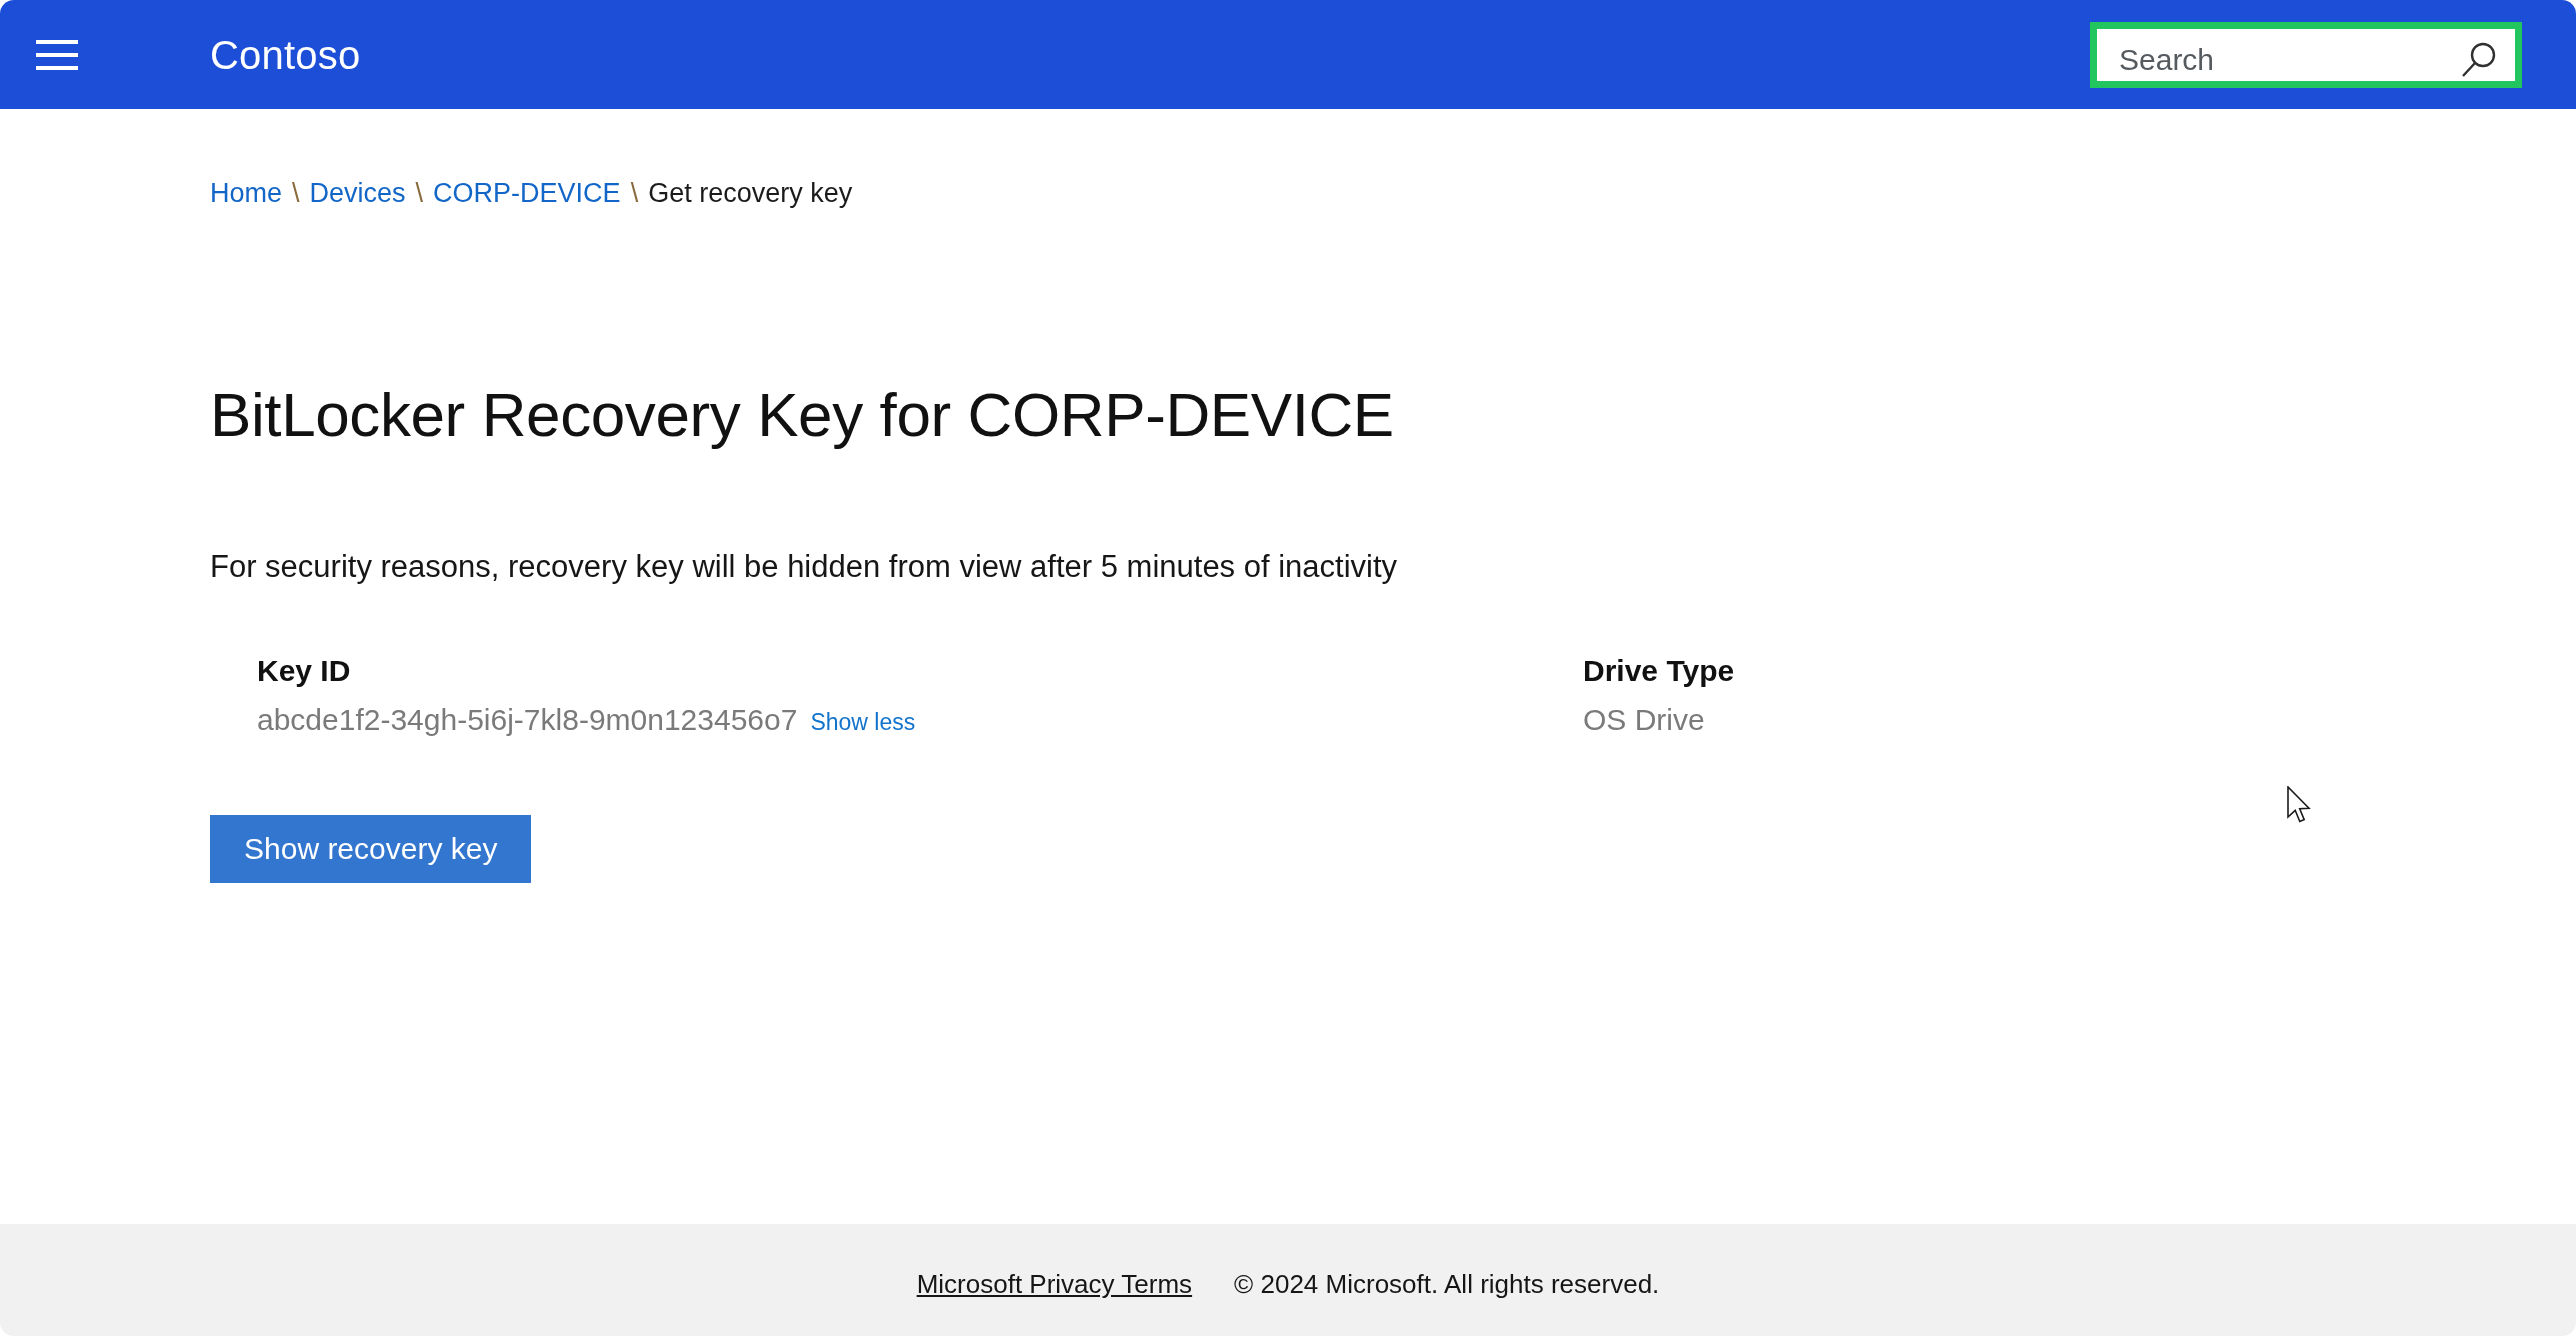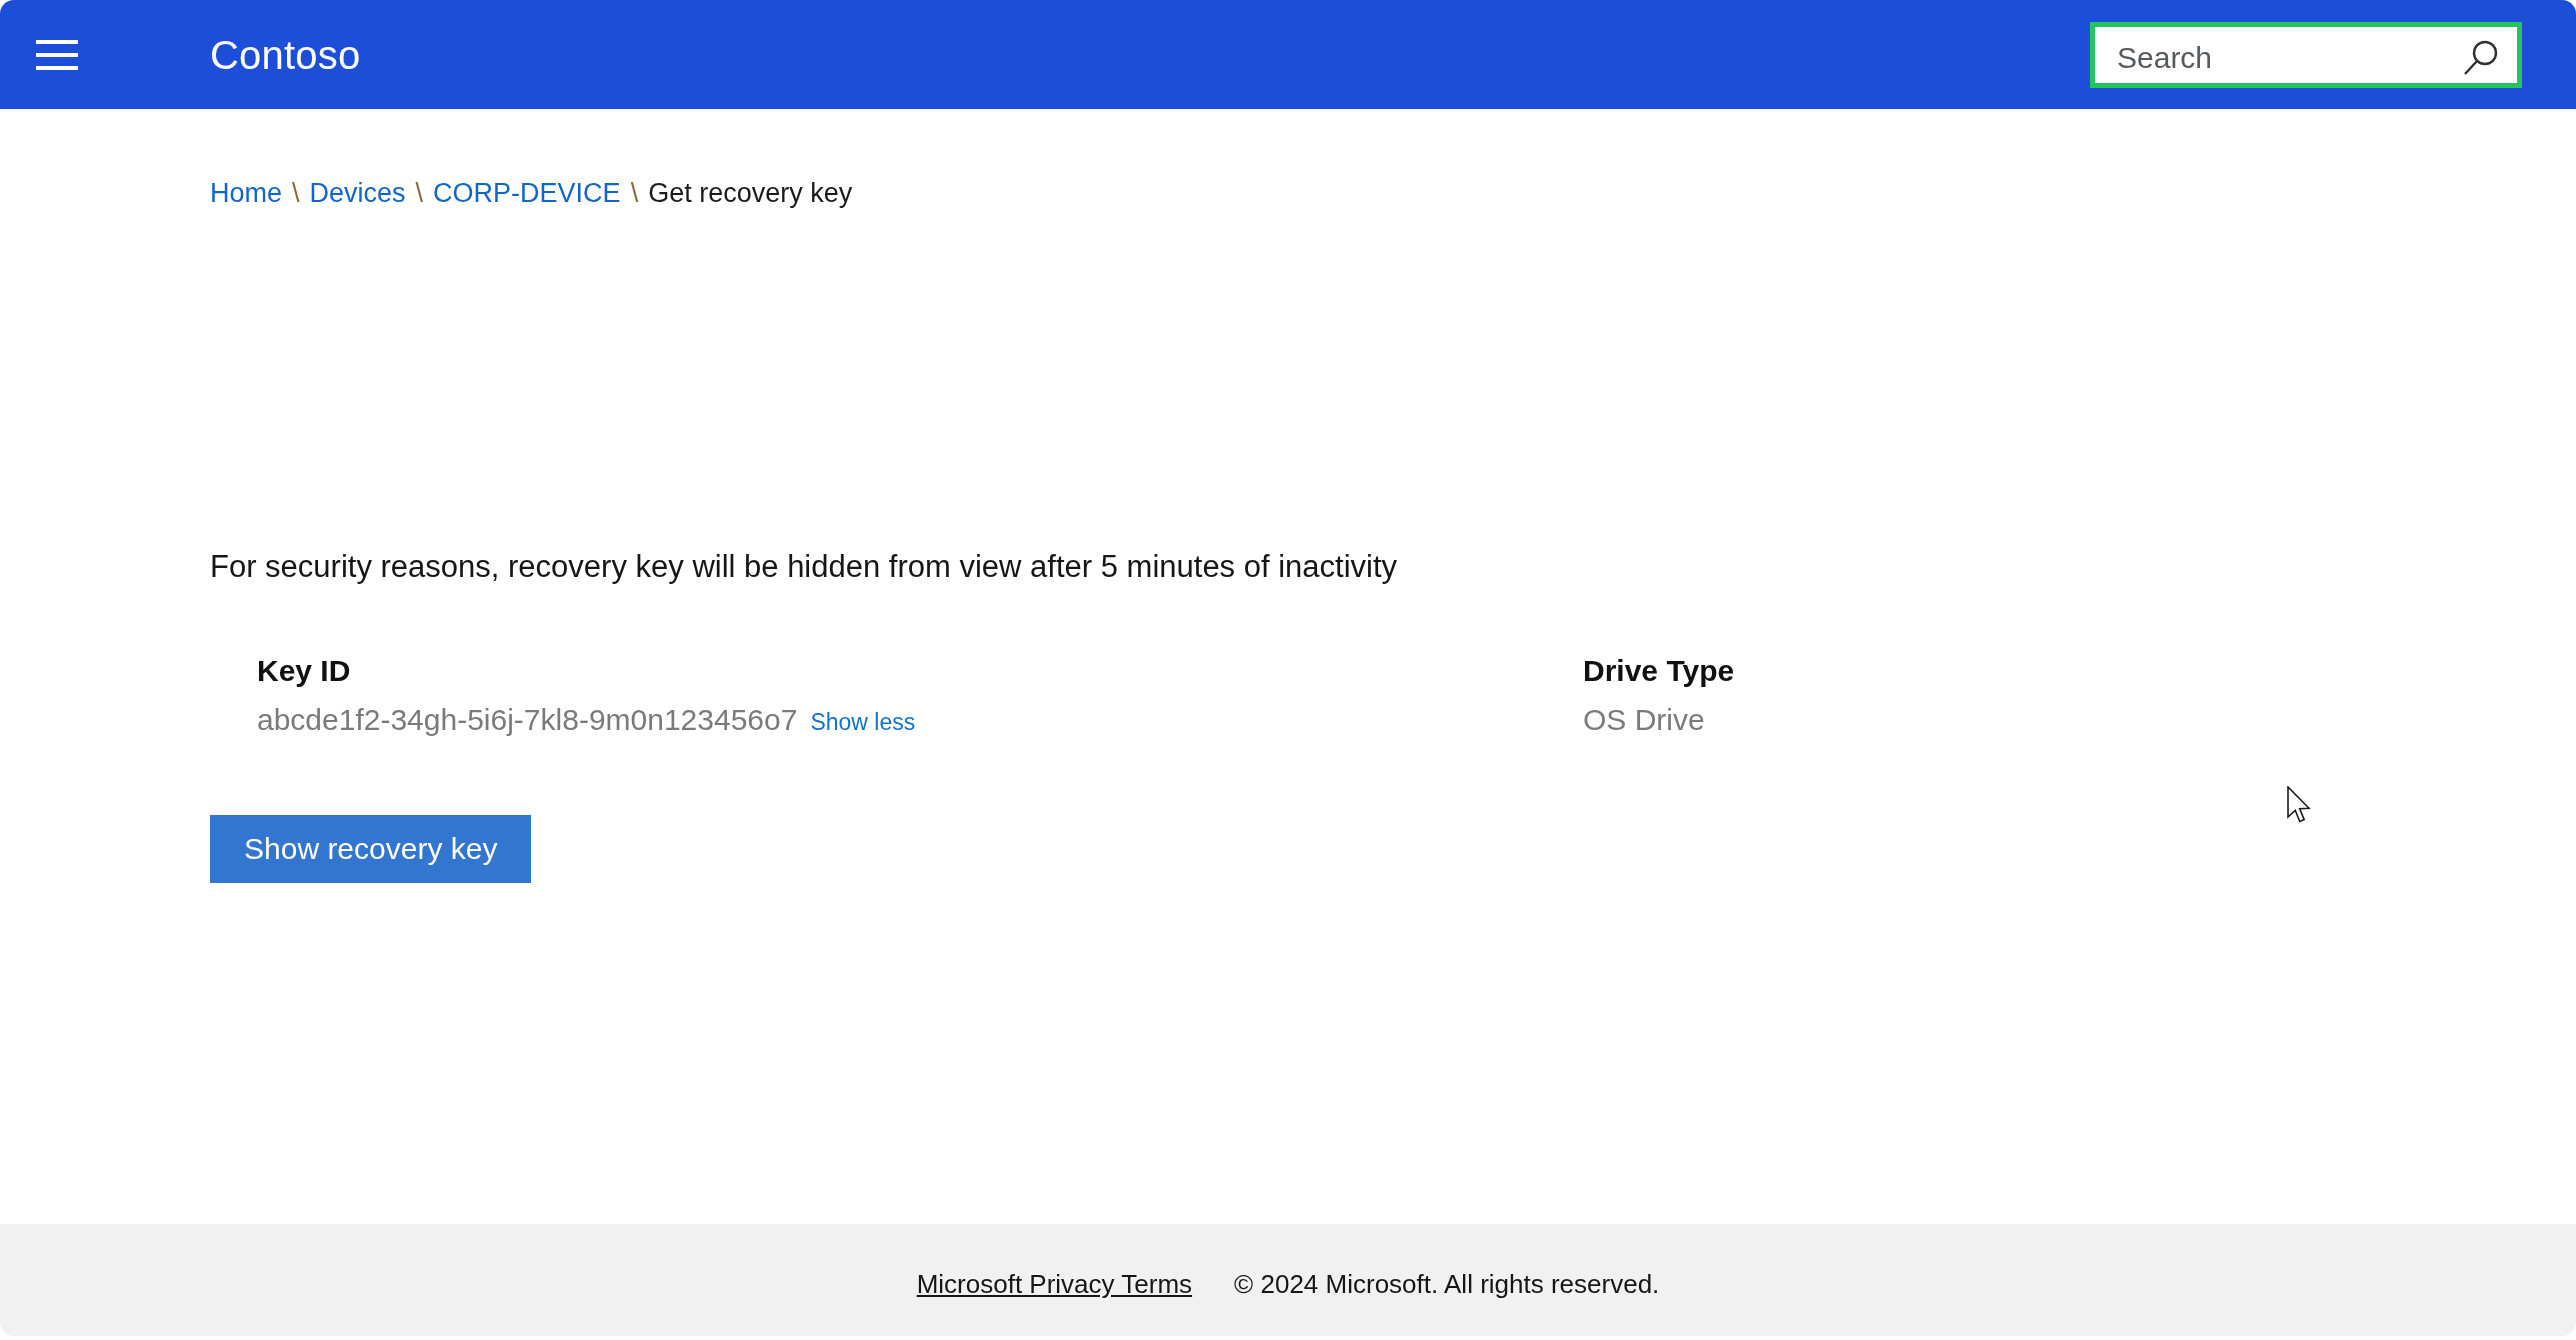--- a/index.html
+++ b/index.html
@@ -71,21 +71,21 @@
     line-height: 54px;
   }
 
   .search-box {
     position: absolute;
     left: 2090px;
     top: 22px;
     width: 432px;
     height: 66px;
     background: #ffffff;
-    border: 5px solid #22c55e;
+    border: 7px solid #22c55e;
     box-sizing: border-box;
   }
   .search-input {
     position: absolute;
     left: 0;
     top: 0;
     width: 370px;
     height: 62px;
     border: none;
     outline: none;
@@ -280,20 +280,21 @@
           <line x1="18" y1="26" x2="6" y2="39" stroke="#303030" stroke-width="2.4"></line>
         </svg>
       </button>
     </div>
   </div>
 
   <nav class="breadcrumb">
     <a>Home</a><span class="sep">\</span><a>Devices</a><span class="sep">\</span><a>CORP-DEVICE</a><span class="sep">\</span><span class="current">Get recovery key</span>
   </nav>
 
+  <h1 class="page-title">BitLocker Recovery Key for CORP-DEVICE</h1>
 
   <p class="page-subtitle">For security reasons, recovery key will be hidden from view after 5 minutes of inactivity</p>
 
   <div class="fields">
 
     <div class="field-col left">
       <div class="field-label">Key ID</div>
       <div class="field-value-row">
         <span class="field-value">abcde1f2-34gh-5i6j-7kl8-9m0n123456o7</span><a class="show-less-link">Show less</a>
       </div>

